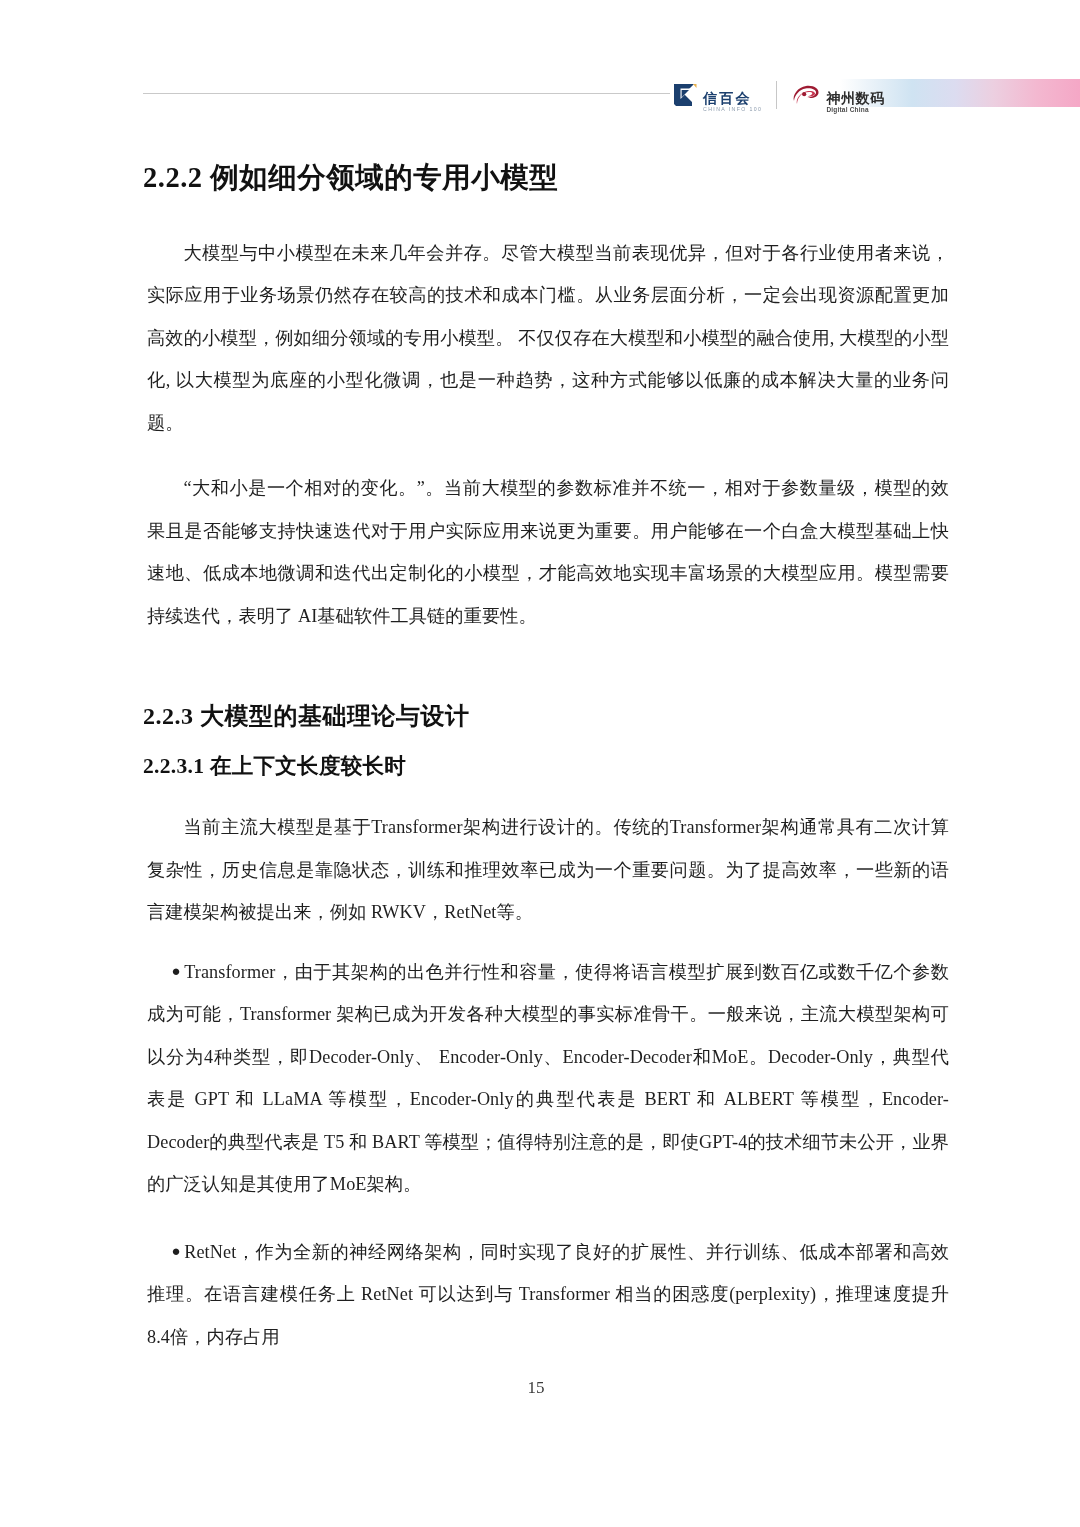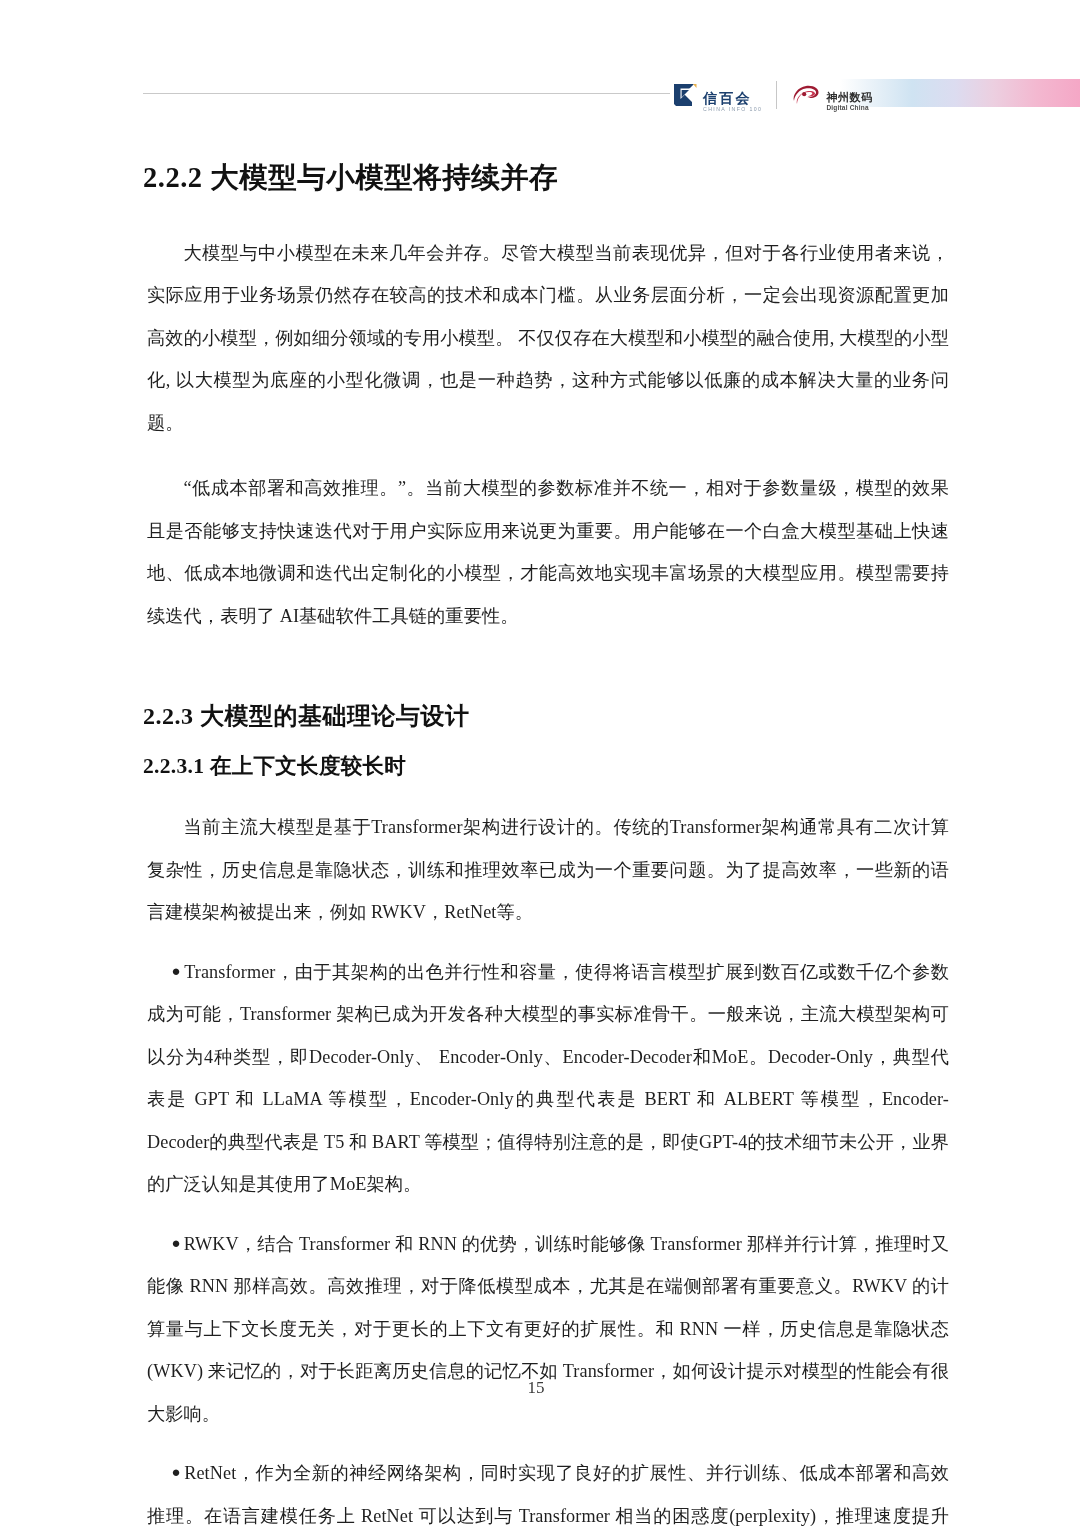--- a/index.html
+++ b/index.html
@@ -99,21 +99,21 @@
     margin: 0 14px;
     flex: 0 0 auto;
   }
   .logo-mark-dc {
     width: 30px;
     height: 24px;
     flex: 0 0 auto;
   }
   .logo-cn-dc {
     font-family: "Liberation Sans", sans-serif;
-    font-size: 11px;
+    font-size: 14px;
     font-weight: 700;
     letter-spacing: 0.6px;
     color: #2d2d2d;
     white-space: nowrap;
   }
   .logo-en-dc {
     font-family: "Liberation Sans", sans-serif;
     font-size: 6.5px;
     font-weight: 700;
     letter-spacing: 0.2px;
@@ -241,49 +241,48 @@
         <span class="logo-cn-dc">神州数码</span>
         <span class="logo-en-dc">Digital China</span>
       </div>
     </div>
 
   </div>
 </div>
 
 <div class="content">
 
-  <h2 class="sec-title">2.2.2 大模型与小模型将持续并存</h2>
+  <h2 class="sec-title">2.2.2 例如细分领域的专用小模型</h2>
 
   <div class="gap-after-h2"></div>
 
   <p class="para indent">大模型与中小模型在未来几年会并存。尽管大模型当前表现优异，但对于各行业使用者来说，实际应用于业务场景仍然存在较高的技术和成本门槛。从业务层面分析，一定会出现资源配置更加高效的小模型，例如细分领域的专用小模型。 不仅仅存在大模型和小模型的融合使用, 大模型的小型化, 以大模型为底座的小型化微调，也是一种趋势，这种方式能够以低廉的成本解决大量的业务问题。</p>
 
   <div class="gap-after-p1"></div>
 
-  <p class="para indent">“低成本部署和高效推理。”。当前大模型的参数标准并不统一，相对于参数量级，模型的效果且是否能够支持快速迭代对于用户实际应用来说更为重要。用户能够在一个白盒大模型基础上快速地、低成本地微调和迭代出定制化的小模型，才能高效地实现丰富场景的大模型应用。模型需要持续迭代，表明了 AI基础软件工具链的重要性。</p>
+  <p class="para indent">“大和小是一个相对的变化。”。当前大模型的参数标准并不统一，相对于参数量级，模型的效果且是否能够支持快速迭代对于用户实际应用来说更为重要。用户能够在一个白盒大模型基础上快速地、低成本地微调和迭代出定制化的小模型，才能高效地实现丰富场景的大模型应用。模型需要持续迭代，表明了 AI基础软件工具链的重要性。</p>
 
   <div class="gap-before-h3"></div>
 
   <h3 class="sec-title-2">2.2.3 大模型的基础理论与设计</h3>
 
   <div class="gap-after-h3"></div>
 
   <h4 class="sec-title-3">2.2.3.1 在上下文长度较长时</h4>
 
   <div class="gap-after-h4"></div>
 
   <p class="para indent">当前主流大模型是基于Transformer架构进行设计的。传统的Transformer架构通常具有二次计算复杂性，历史信息是靠隐状态，训练和推理效率已成为一个重要问题。为了提高效率，一些新的语言建模架构被提出来，例如 RWKV，RetNet等。</p>
 
   <div class="gap-between-bullets"></div>
 
   <p class="para bullet"><span class="bullet-dot">●</span><span>Transformer，由于其架构的出色并行性和容量，使得将语言模型扩展到数百亿或数千亿个参数成为可能，Transformer 架构已成为开发各种大模型的事实标准骨干。一般来说，主流大模型架构可以分为4种类型，即Decoder-Only、 Encoder-Only、Encoder-Decoder和MoE。Decoder-Only，典型代表是 GPT 和 LLaMA 等模型，Encoder-Only的典型代表是 BERT 和 ALBERT 等模型，Encoder-Decoder的典型代表是 T5 和 BART 等模型；值得特别注意的是，即使GPT-4的技术细节未公开，业界的广泛认知是其使用了MoE架构。</span></p>
 
   <div class="gap-between-bullets"></div>
 
-  <p class="para bullet"><span class="bullet-dot">●</span><span>RWKV，结合 Transformer 和 RNN 的优势，训练时能够像 Transformer 那样并行计算，推理时又能像 RNN 那样高效。高效推理，对于降低模型成本，尤其是在端侧部署有重要意义。RWKV 的计算量与上下文长度无关，对于更长的上下文有更好的扩展性。和 RNN 一样，历史信息是靠隐状态(WKV) 来记忆的，对于长距离历史信息的记忆不如 Transformer，如何设计提示对模型的性能会有很大影响。</span></p>
 
   <div class="gap-between-bullets"></div>
 
   <p class="para bullet"><span class="bullet-dot">●</span><span>RetNet，作为全新的神经网络架构，同时实现了良好的扩展性、并行训练、低成本部署和高效推理。在语言建模任务上 RetNet 可以达到与 Transformer 相当的困惑度(perplexity)，推理速度提升 8.4倍，内存占用</span></p>
 
 </div>
 
 <div class="page-number">15</div>
 
 </body></html>

